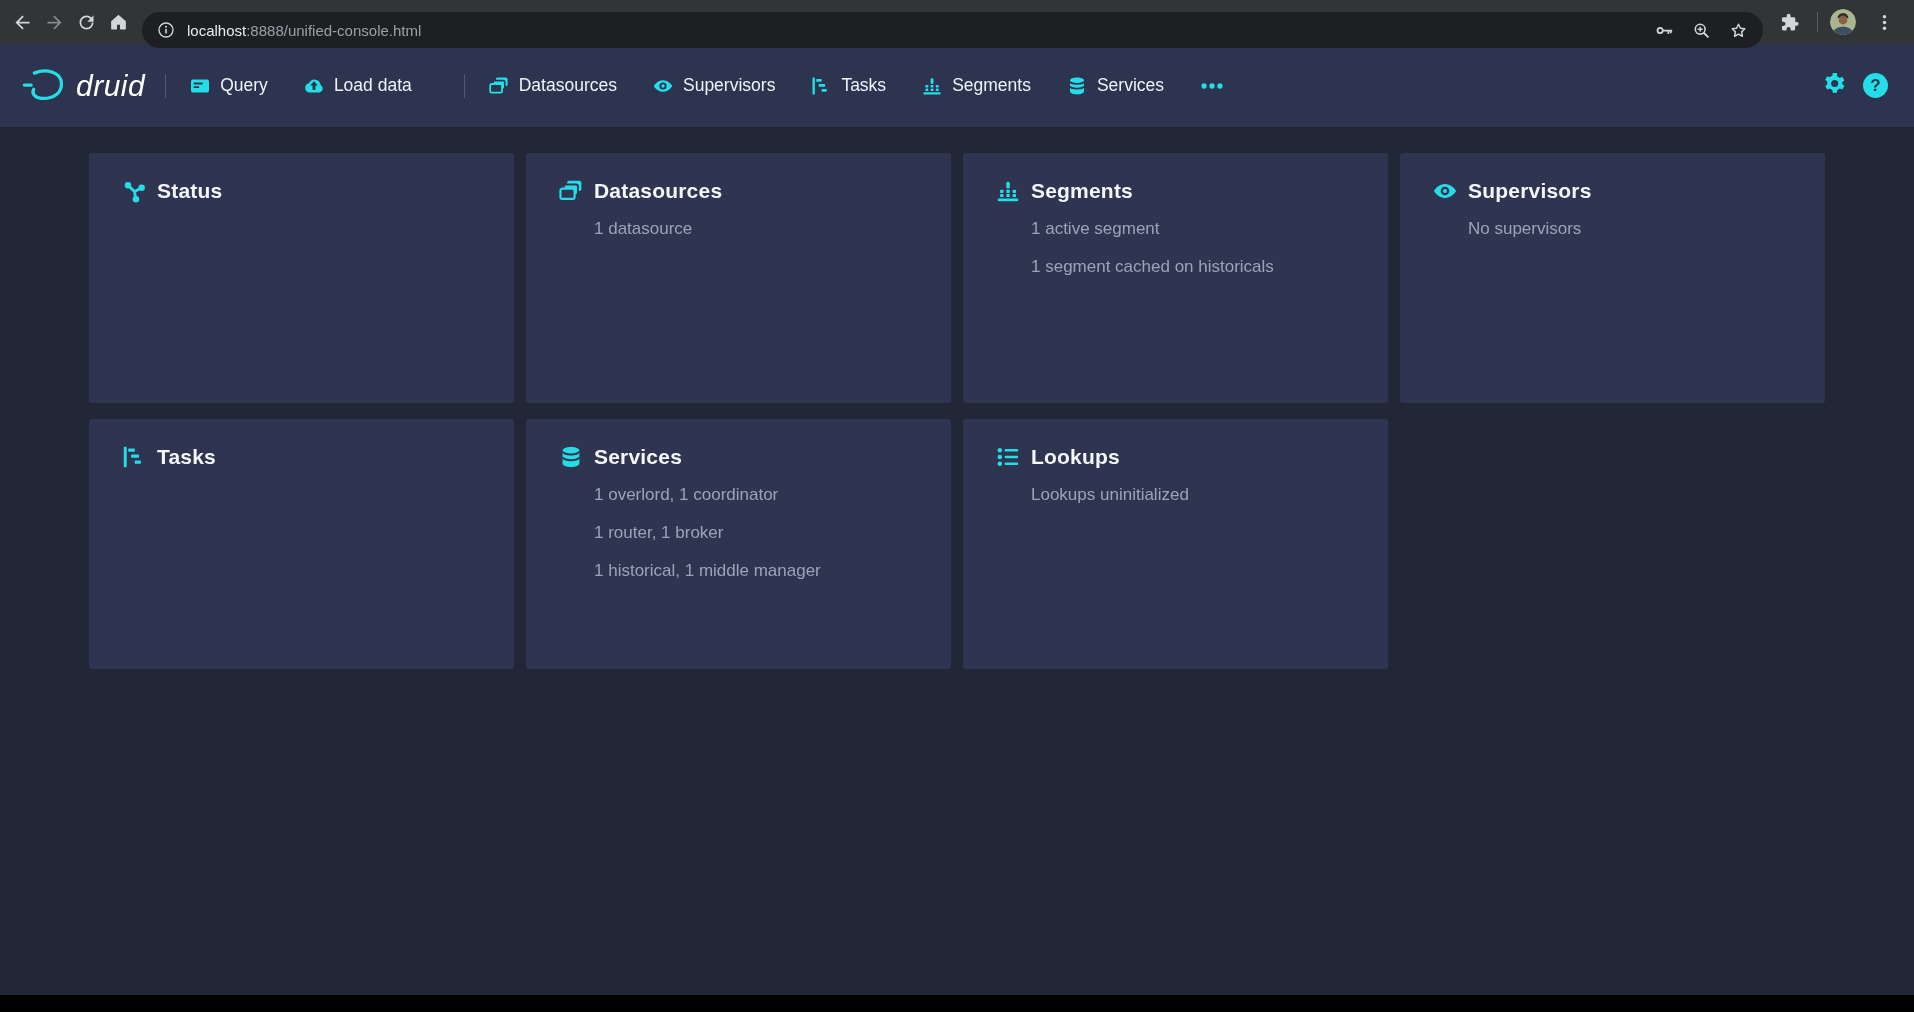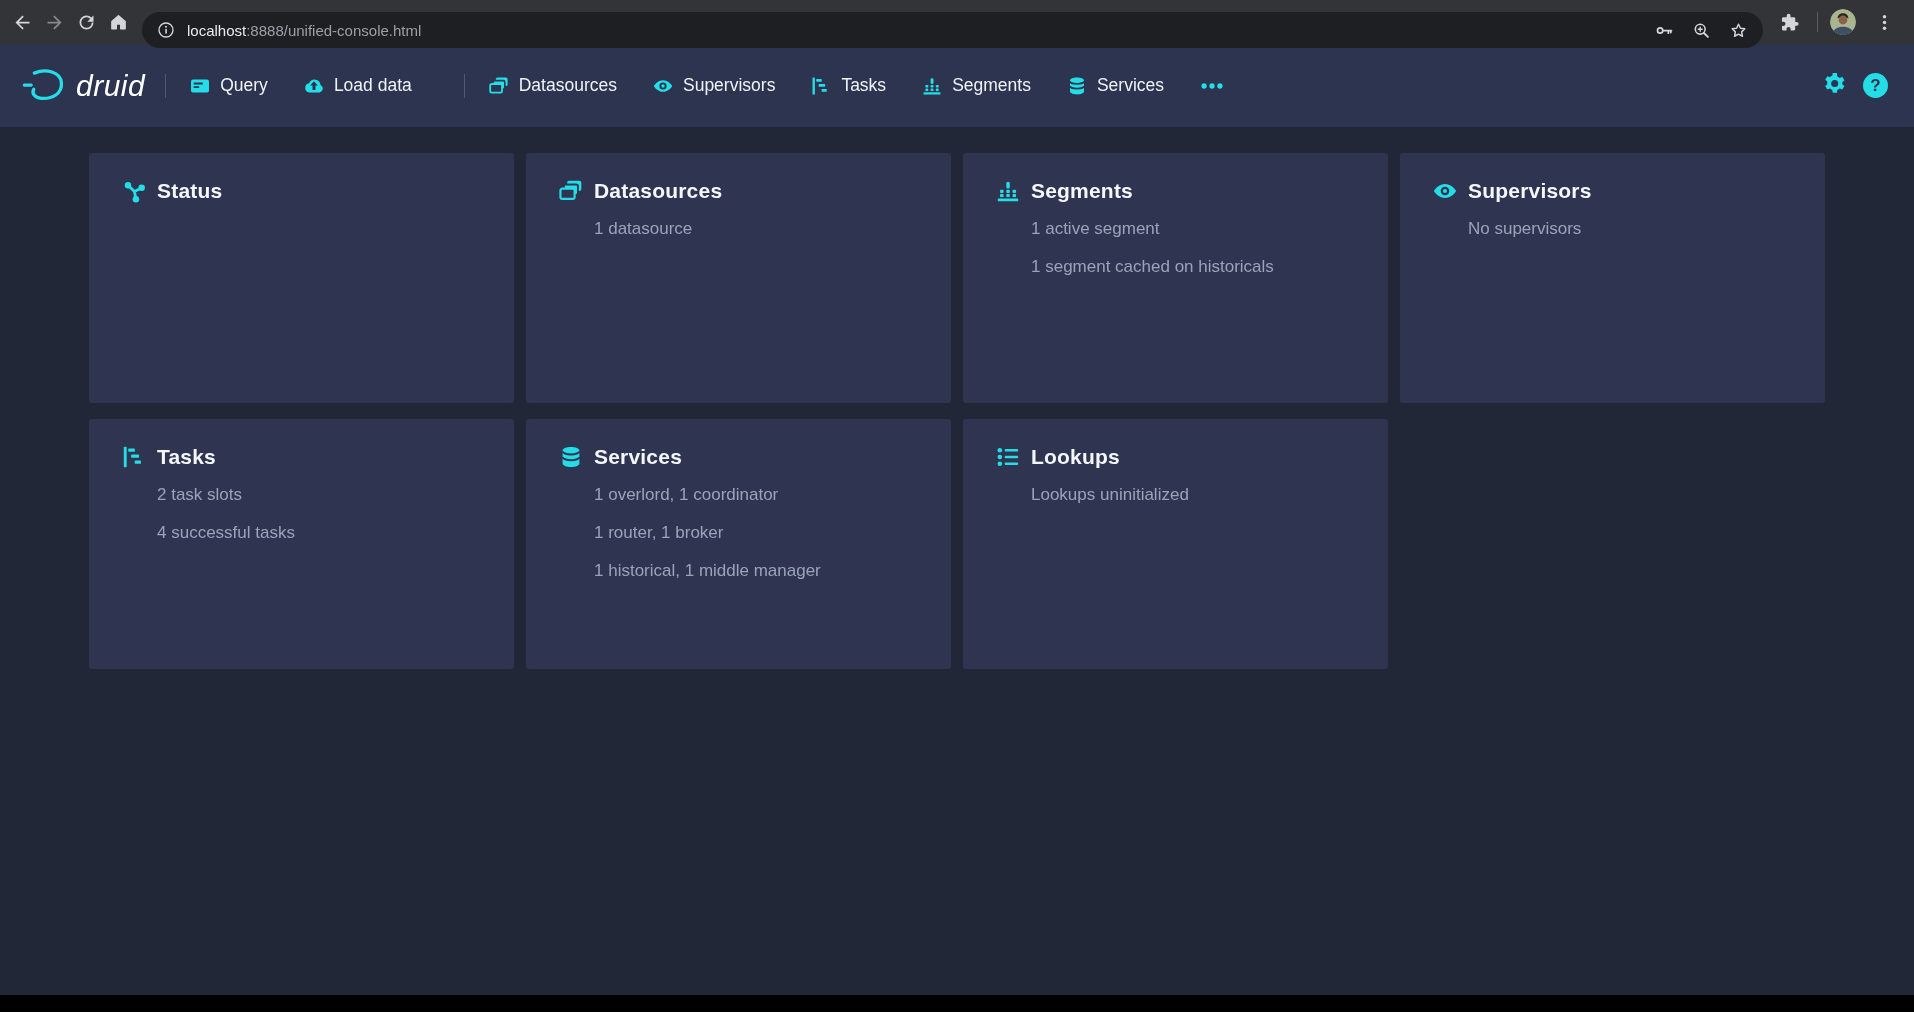--- a/index.html
+++ b/index.html
@@ -317,24 +317,20 @@
   <div class="card">
     <div class="card-head">
       <svg viewBox="0 0 20 20" fill="currentColor">
         <rect x="1.5" y="1.5" width="2.4" height="17" rx=".6"></rect>
         <rect x="5.2" y="3" width="5.5" height="2.7" rx=".7"></rect>
         <rect x="7.6" y="8" width="6.6" height="2.7" rx=".7"></rect>
         <rect x="10.6" y="13" width="5.2" height="2.7" rx=".7"></rect>
       </svg>
       <span class="card-title">Tasks</span>
     </div>
-    <div class="card-body">
-      <div class="card-line">2 task slots</div>
-      <div class="card-line">4 successful tasks</div>
-    </div>
   </div>
 
   <div class="card">
     <div class="card-head">
       <svg viewBox="0 0 20 20" fill="currentColor">
         <path d="M10 1.6c-3.9 0-7 1.3-7 2.9v11c0 1.6 3.1 2.9 7 2.9s7-1.3 7-2.9v-11c0-1.6-3.1-2.9-7-2.9z"></path>
         <path class="cutc-stroke" d="M3 5.2c0 1.5 3.1 2.7 7 2.7s7-1.2 7-2.7"></path>
         <path class="cutc-stroke" d="M3 10c0 1.5 3.1 2.7 7 2.7s7-1.2 7-2.7"></path>
       </svg>
       <span class="card-title">Services</span>

